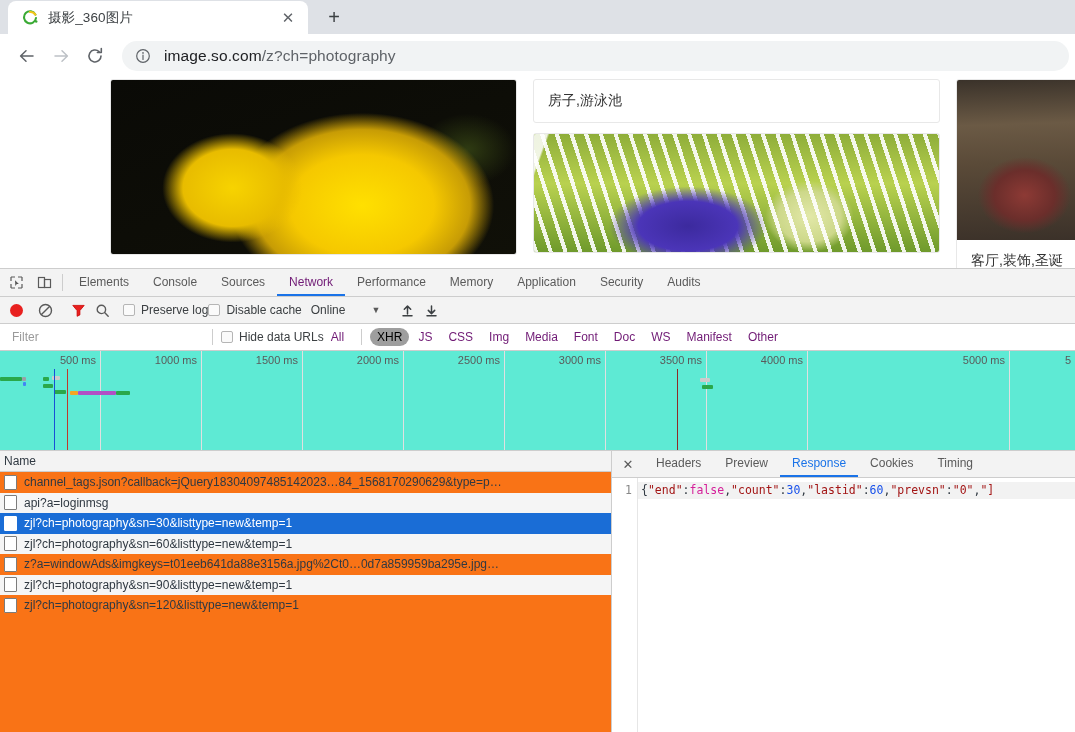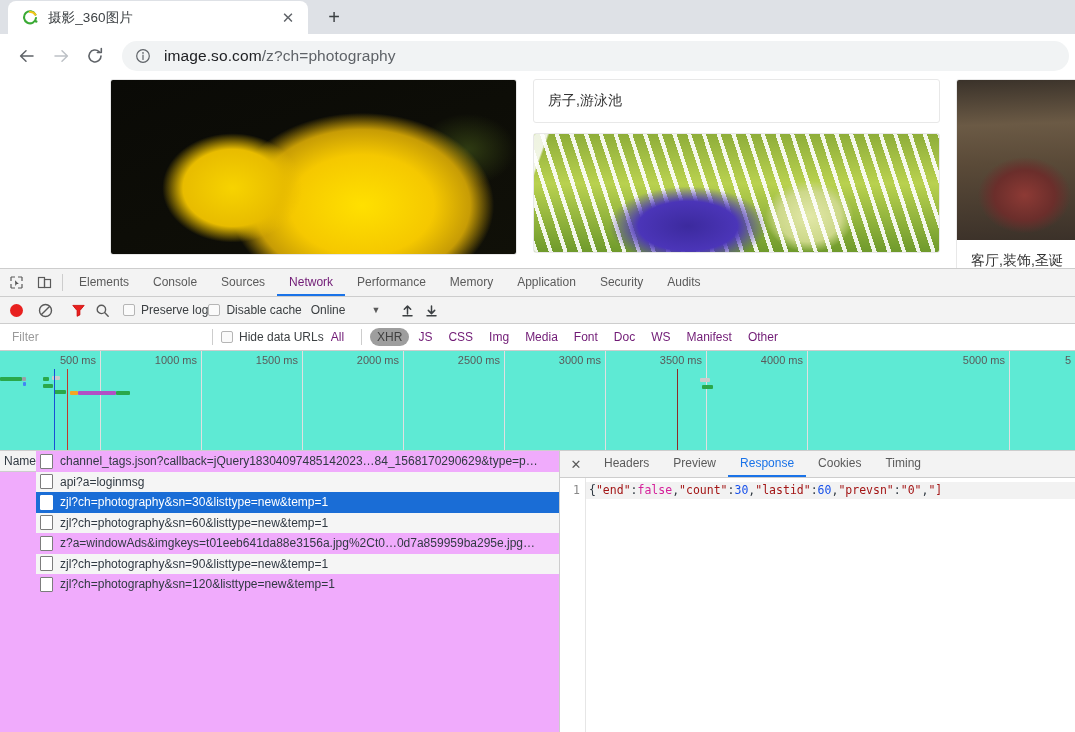--- a/index.html
+++ b/index.html
@@ -272,21 +272,21 @@
   .filter-input::placeholder { color: #9a9a9a; }
   .fb-divider { width: 1px; height: 16px; background: #cdcdcd; margin: 0 8px; }
   .ftype {
     padding: 2px 7px;
     border-radius: 9px;
     font-size: 12px;
     color: #701a75;
     white-space: nowrap;
     margin-right: 2px;
   }
-  .ftype.active { background: #9e9e9e; color: #404040; }
+  .ftype.active { background: #9e9e9e; color: #000000; }
 
   
   .dt-overview {
     height: 100px;
     background: #5eead4;
     border-bottom: 1px solid #cdcdcd;
     position: relative;
     overflow: hidden;
   }
   .ov-tick {
@@ -300,26 +300,26 @@
     font-size: 11px;
     color: #5a5a5a;
     white-space: nowrap;
   }
   .ov-bar { position: absolute; height: 4px; border-radius: 1px; }
   .ov-vline { position: absolute; top: 18px; bottom: 0; width: 1px; }
 
   
   .dt-body { flex: 1; display: flex; min-height: 0; }
   .req-pane {
-    width: 560px;
-    display: flex;
-    flex-direction: row;
+    width: 612px;
+    display: flex;
+    flex-direction: column;
     border-right: 1px solid #cdcdcd;
     position: relative;
-    background: #f0abfc;
+    background: #f97316;
   }
   .req-header {
     height: 21px;
     background: #f3f3f3;
     border-bottom: 1px solid #cdcdcd;
     display: flex;
     align-items: center;
     padding-left: 4px;
     font-size: 12px;
     color: #303942;

